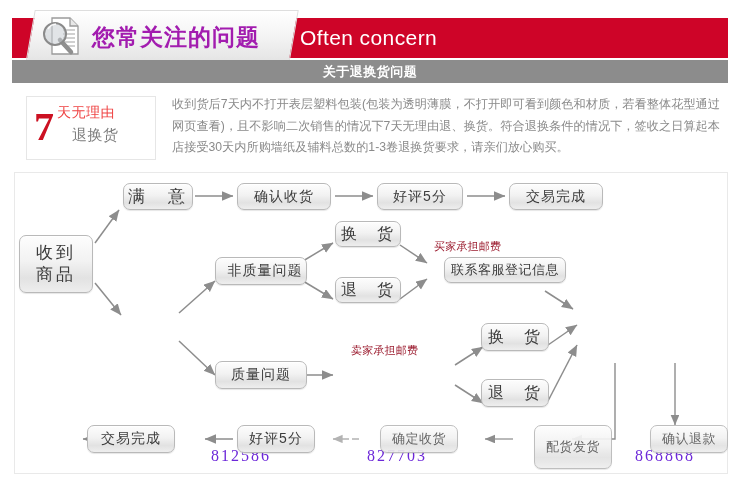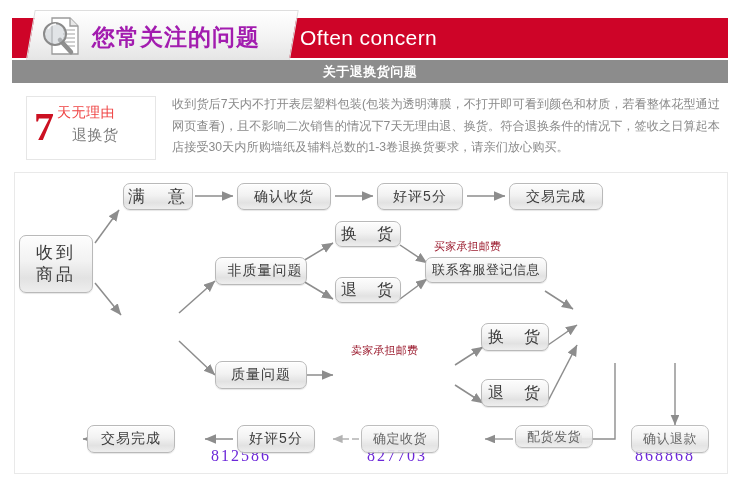--- a/index.html
+++ b/index.html
@@ -46,21 +46,21 @@
     border:1px solid #e9e9e9;background:#ffffff;}
   .flow-svg{position:absolute;left:0;top:0;width:712px;height:300px;}
 
   .node{position:absolute;box-sizing:border-box;
     background:linear-gradient(to bottom,#fdfdfd 0%,#f2f2f2 45%,#e2e2e2 75%,#eeeeee 100%);
     border:1px solid #b9b9b9;border-radius:7px;
     box-shadow:0 1px 1px rgba(0,0,0,.10), inset 0 1px 0 #ffffff;
     color:#3d3d3d;text-align:center;white-space:nowrap;
     display:flex;align-items:center;justify-content:center;
     font-size:14px;letter-spacing:1px;}
-  .node.sm{font-size:13px;letter-spacing:.5px;}
+  .node.sm{font-size:13px;letter-spacing:.5px;margin-left:19px;}
   .node.faded{color:#585858;opacity:.92;}
   .node.two{flex-direction:column;line-height:22px;letter-spacing:2px;}
   .node.big{font-size:17px;letter-spacing:3px;}
   .node.big2{font-size:16px;letter-spacing:2px;}
 
   .redlbl{position:absolute;color:#9b1b2e;font-size:11px;white-space:nowrap;letter-spacing:.2px;}
   .wm{position:absolute;color:#6d28d9;font-size:16px;letter-spacing:2px;white-space:nowrap;
      font-family:"Liberation Serif",serif;}
 </style>
 </head>
@@ -188,21 +188,21 @@
     <div class="node big2" style="left:320px;top:48px;width:66px;height:26px;">换　货</div>
     <div class="node big2" style="left:320px;top:104px;width:66px;height:26px;">退　货</div>
     <div class="node sm" style="left:410px;top:84px;width:122px;height:26px;">联系客服登记信息</div>
 
     <div class="node" style="left:200px;top:188px;width:92px;height:28px;">质量问题</div>
     <div class="node big2" style="left:466px;top:150px;width:68px;height:28px;">换　货</div>
     <div class="node big2" style="left:466px;top:206px;width:68px;height:28px;">退　货</div>
 
 
     <div class="node sm faded" style="left:616px;top:252px;width:78px;height:28px;">确认退款</div>
-    <div class="node sm faded" style="left:500px;top:252px;width:78px;height:23px;">配货发货</div>
+    <div class="node sm faded" style="left:500px;top:252px;width:78px;height:44px;">配货发货</div>
     <div class="node sm faded" style="left:346px;top:252px;width:78px;height:28px;">确定收货</div>
     <div class="node" style="left:222px;top:252px;width:78px;height:28px;">好评5分</div>
     <div class="node" style="left:72px;top:252px;width:88px;height:28px;">交易完成</div>
 
     <div class="redlbl" style="left:419px;top:66px;">买家承担邮费</div>
     <div class="redlbl" style="left:336px;top:170px;">卖家承担邮费</div>
   </div>
 
 </div>
 

